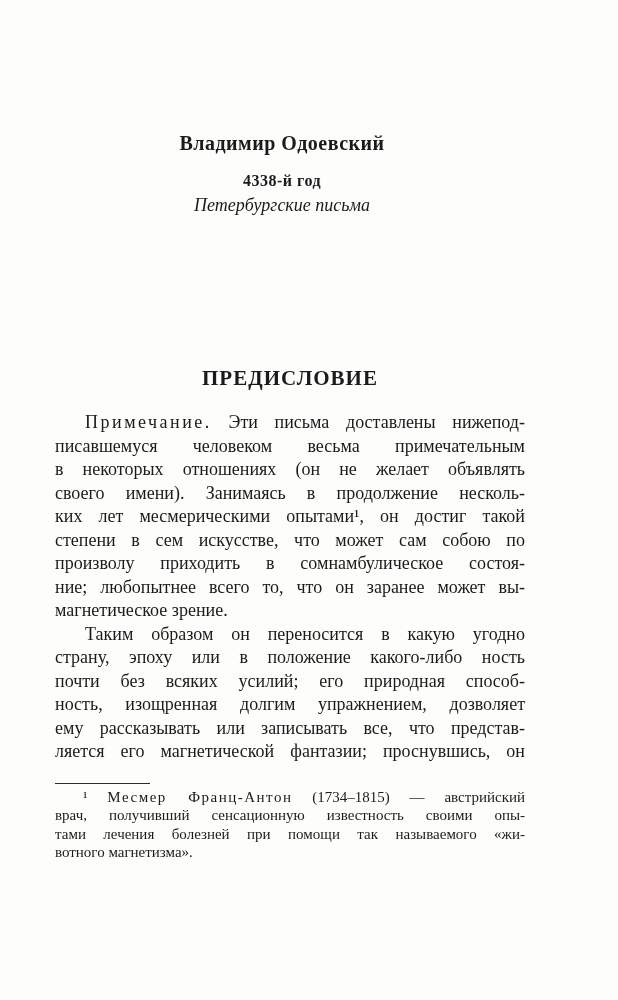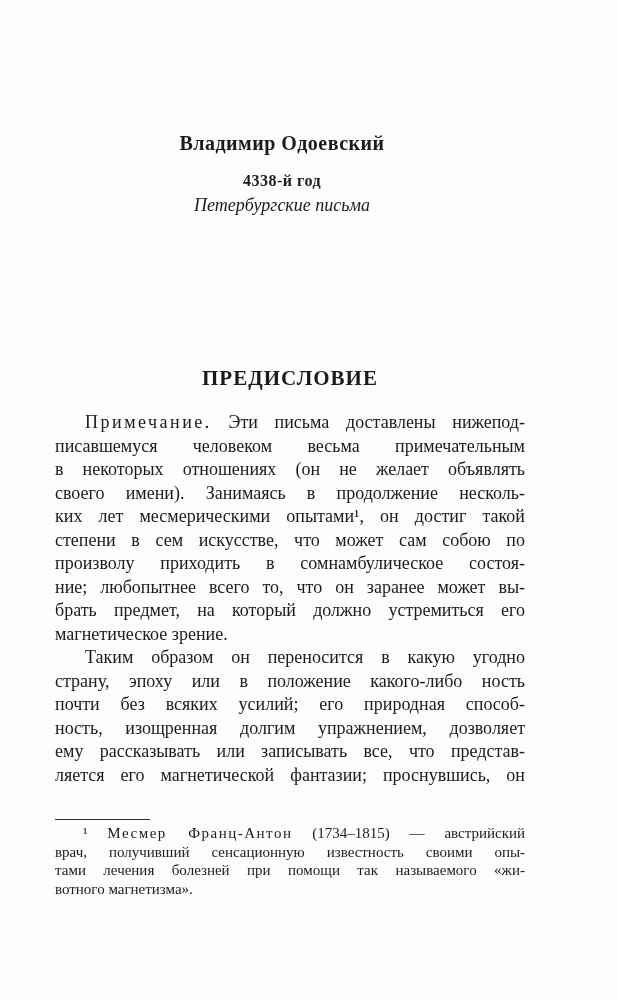--- a/index.html
+++ b/index.html
@@ -47,21 +47,21 @@
     text-align: justify;
     text-align-last: justify;
     white-space: nowrap;
     overflow: hidden;
   }
   .line.last {
     text-align-last: left;
   }
   .line.indent { padding-left: 30px; }
   .spaced-lead { letter-spacing: 2.5px; }
-  .footnote { margin-top: 32px; }
+  .footnote { margin-top: 19px; }
   .footnote-rule {
     width: 95px; height: 0;
     border-top: 1.5px solid #2b2b2b;
   }
   .footnote-text {
     margin-top: 4px;
     font-size: 15px; line-height: 18.5px;
   }
   .footnote-text .line.indent { padding-left: 28px; }
   .spaced-name { letter-spacing: 1.5px; }
@@ -83,21 +83,20 @@
 
     <div>
       <div class="line indent"><span class="spaced-lead">Примечание.</span><span> Эти письма доставлены нижепод-</span></div>
       <div class="line">писавшемуся человеком весьма примечательным</div>
       <div class="line">в некоторых отношениях (он не желает объявлять</div>
       <div class="line">своего имени). Занимаясь в продолжение несколь-</div>
       <div class="line">ких лет месмерическими опытами¹, он достиг такой</div>
       <div class="line">степени в сем искусстве, что может сам собою по</div>
       <div class="line">произволу приходить в сомнамбулическое состоя-</div>
       <div class="line">ние; любопытнее всего то, что он заранее может вы-</div>
-      <div class="line">брать предмет, на который должно устремиться его</div>
       <div class="line last">магнетическое зрение.</div>
     </div>
 
     <div>
       <div class="line indent">Таким образом он переносится в какую угодно</div>
       <div class="line">страну, эпоху или в положение какого-либо ность</div>
       <div class="line">почти без всяких усилий; его природная способ-</div>
       <div class="line">ность, изощренная долгим упражнением, дозволяет</div>
       <div class="line">ему рассказывать или записывать все, что представ-</div>
       <div class="line">ляется его магнетической фантазии; проснувшись, он</div>

